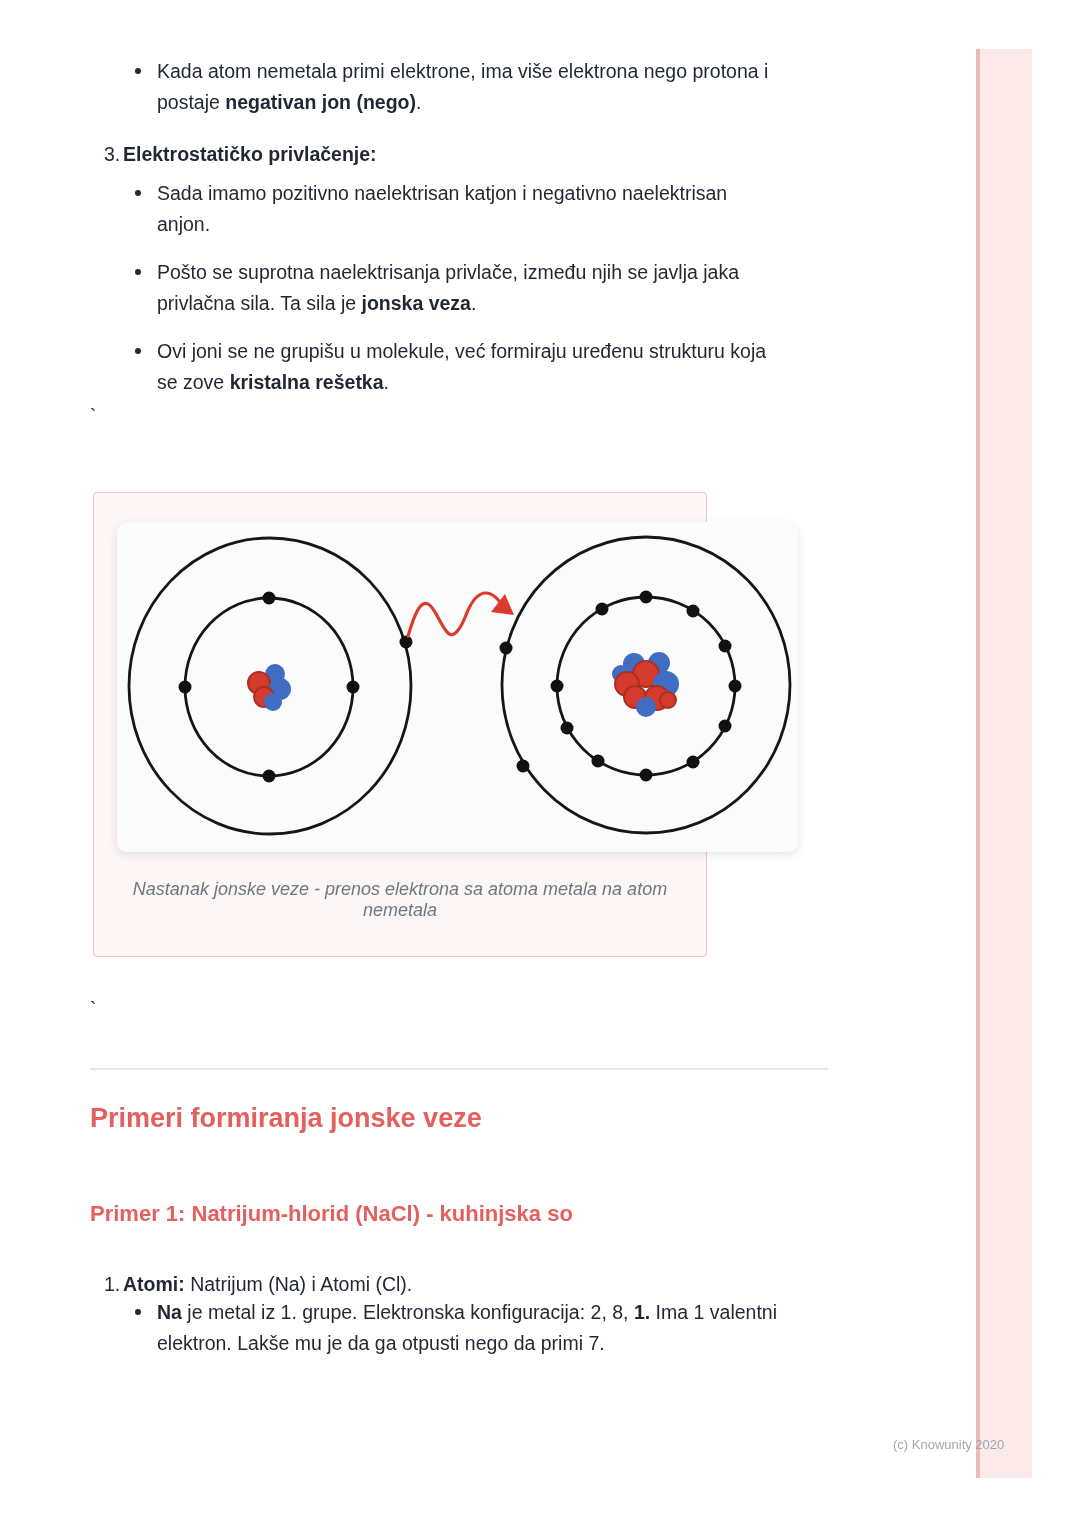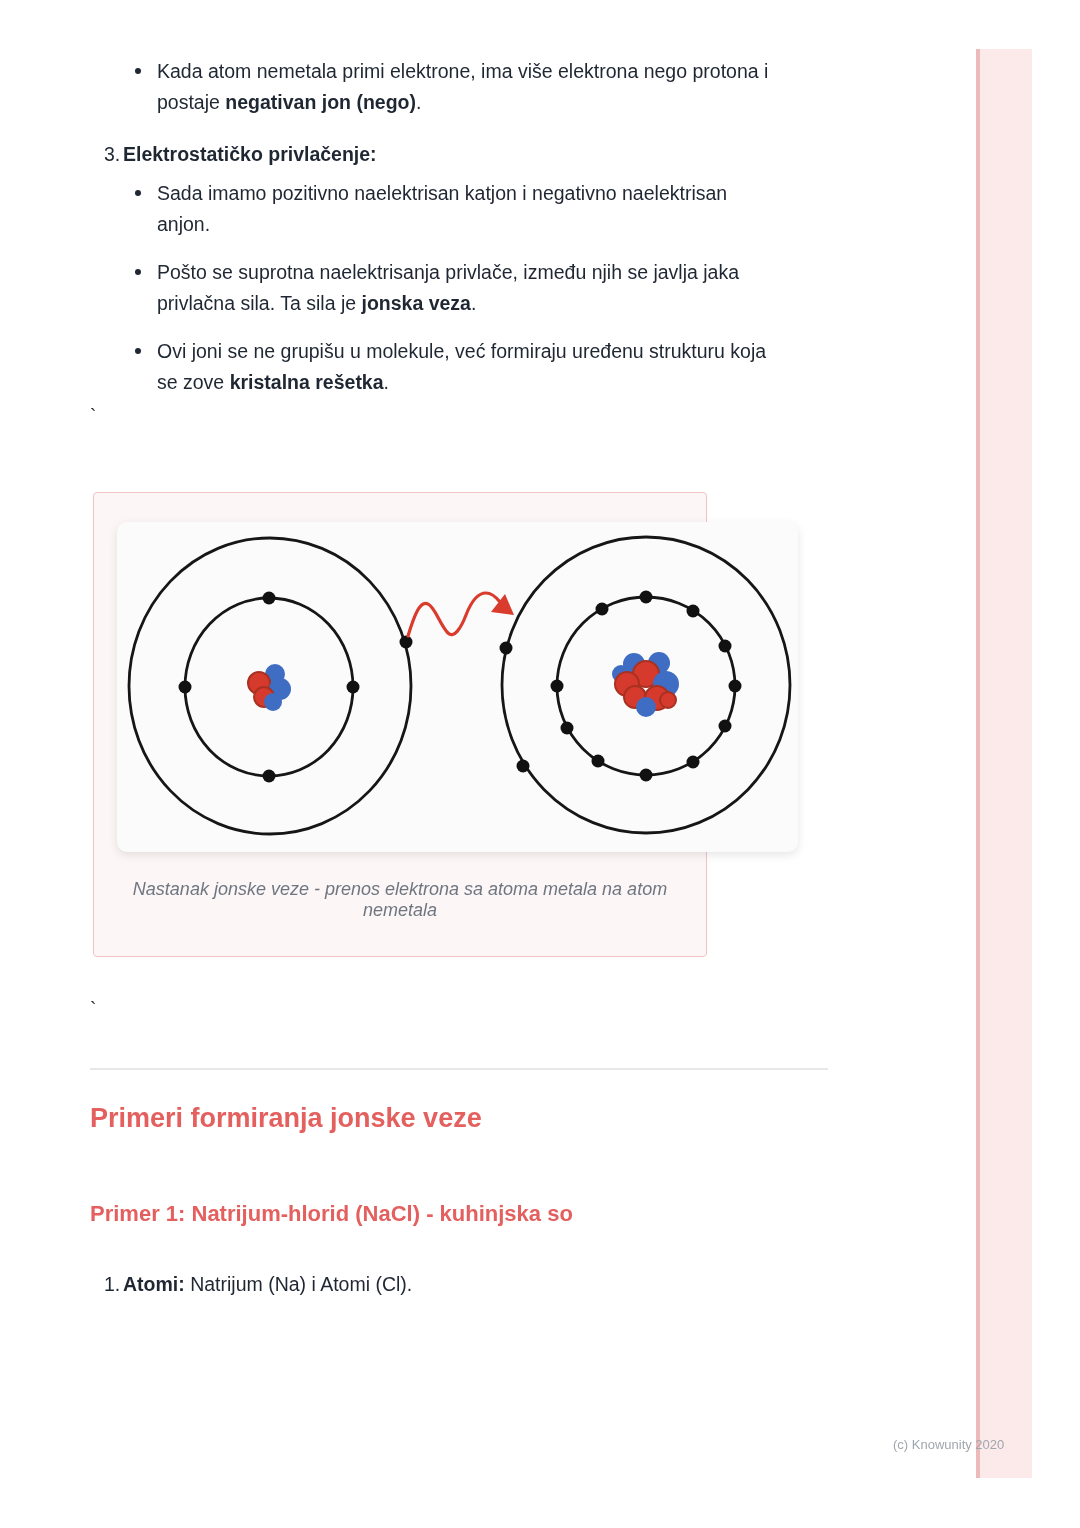--- a/index.html
+++ b/index.html
@@ -140,17 +140,19 @@
 
   <h2 class="h2 abs" style="left:90px;top:1103px;">Primeri formiranja jonske veze</h2>
 
   <h3 class="h3 abs" style="left:90px;top:1181px;margin-top:20px;">Primer 1: Natrijum-hlorid (NaCl) - kuhinjska so</h3>
 
   <div class="olitem body-text abs" style="left:90px;top:1238px;">
     <span class="num">1.</span><strong class="seg">Atomi:</strong><span class="seg"> Natrijum (Na) i Atomi (Cl).</span>
   </div>
 
   <ul class="blist body-text abs" style="left:90px;top:1289px;">
+    <li><strong class="seg">Na</strong><span class="seg"> je metal iz 1. grupe. Elektronska konfiguracija: 2, 8, </span><strong class="seg">1.</strong><span class="seg"> Ima 1 valentni
+elektron. Lakše mu je da ga otpusti nego da primi 7.</span></li>
   </ul>
 
   <div class="footer abs" style="top:1437px;left:893px;">(c) Knowunity 2020</div>
 
 </div>
 
 </body></html>

